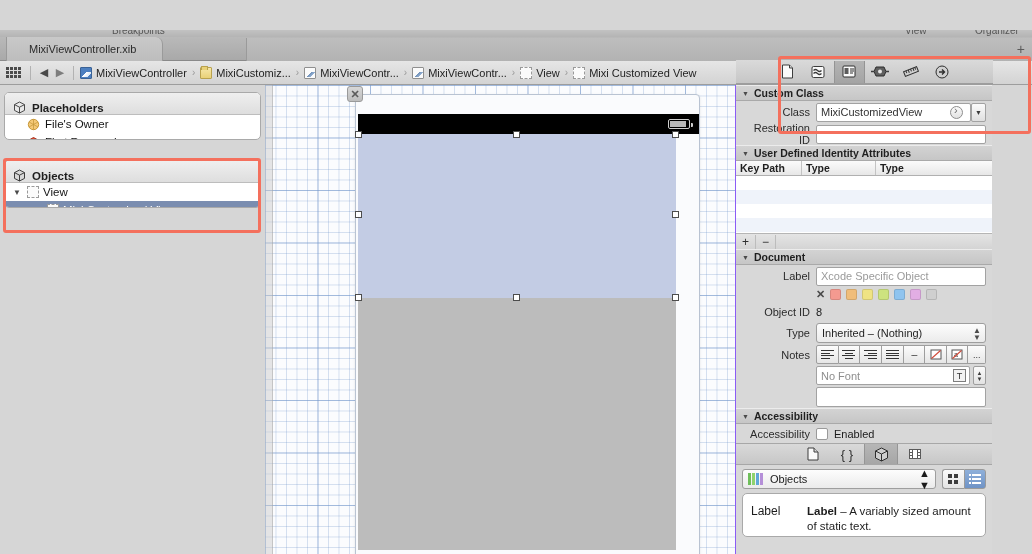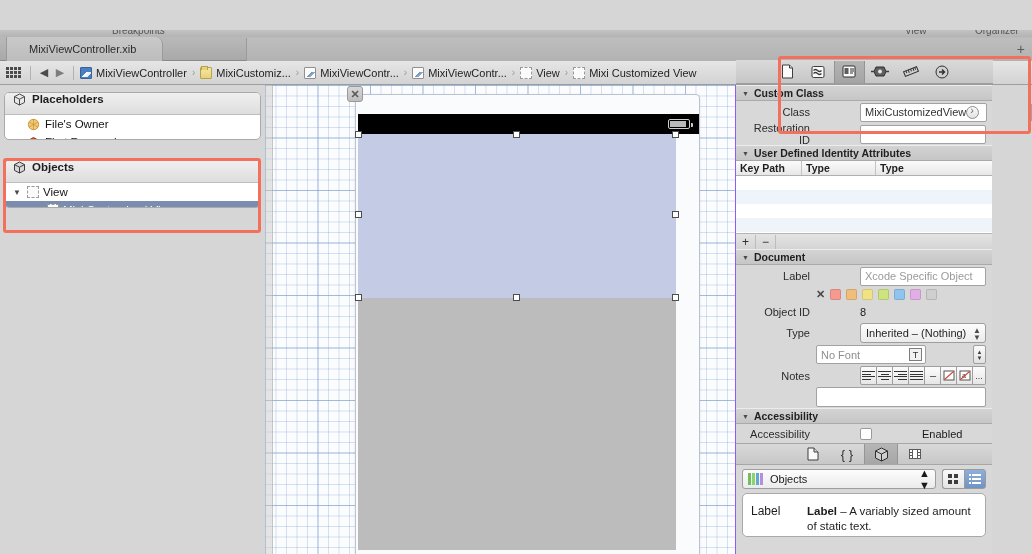--- a/index.html
+++ b/index.html
@@ -102,21 +102,21 @@
   }
   .panel {
     position: absolute; left: 4px; width: 257px;
     background: #ffffff;
     border: 1px solid #a9a9a9; border-radius: 5px;
     overflow: hidden;
   }
   #panel-placeholders { top: 7px; height: 48px; }
   #panel-objects { top: 75px; height: 48px; }
   .panel-head {
-    height: 22px; display: flex; align-items: flex-start; padding-left: 8px;
+    height: 22px; display: flex; align-items: flex-end; padding-left: 8px;
     background: linear-gradient(#efefef, #dedede);
     border-bottom: 1px solid #bdbdbd;
     font-weight: bold; font-size: 11.5px; color: #1e1e1e;
   }
   .ic-cube {
     width: 13px; height: 13px; margin-right: 6px; position: relative; flex:0 0 auto;
   }
   .ic-cube svg { display: block; }
   .row {
     height: 18px; display: flex; align-items: center; font-size: 11.5px; color: #141414;
@@ -212,21 +212,21 @@
   .itab.sel { background: linear-gradient(#b4b4b4, #a4a4a4); border-left:1px solid #949494; border-right:1px solid #949494; }
   .itab svg { display:block; }
 
   .sec-head {
     height: 16px; display: flex; align-items: center; padding-left: 6px;
     background: linear-gradient(#d3d3d3, #c6c6c6);
     border-top: 1px solid #ececec; border-bottom: 1px solid #a9a9a9;
     font-weight: bold; font-size: 10.5px; color: #1f1f1f;
   }
   .sec-head .tw { font-size: 7px; color: #4a4a4a; margin-right: 5px; }
-  .frow { display: flex; align-items: center; height: 22px; padding: 8px 6px; gap: 44px; }
+  .frow { display: flex; align-items: center; height: 22px; padding: 8px 6px; }
   .flabel { width: 74px; text-align: right; padding-right: 6px; font-size: 11px; color: #2b2b2b; flex:0 0 auto;}
   .ftext {
     flex: 1; height: 19px; background: #fff; border: 1px solid #a2a2a2;
     border-radius: 2px; font-size: 11px; color: #333;
     display:flex; align-items:center; padding: 0 4px;
   }
   .ftext.ph { color: #9a9a9a; }
   .circ-arrow {
     width: 13px; height: 13px; border-radius: 50%;
     border: 1px solid #8d8d8d; background: linear-gradient(#fafafa,#e2e2e2);
@@ -592,27 +592,20 @@
     <div class="frow" style="height:20px">
       <span class="flabel">Object ID</span>
       <span style="font-size:11px">8</span>
     </div>
     <div class="frow">
       <span class="flabel">Type</span>
       <span class="popup">
         <span>Inherited – (Nothing)</span>
         <span class="steps">▲<br>▼</span>
       </span>
-    </div>
-    <div class="frow" style="height:21px;padding-left:80px">
-      <span class="fontfield">
-        <span>No Font</span>
-        <span class="tbox">T</span>
-      </span>
-      <span class="stepper">▲<br>▼</span>
     </div>
     <div class="frow" style="height:21px">
       <span class="flabel">Notes</span>
       <span class="notes-bar">
         <span class="nb">
             <span class="align-ico">
               <i style="width:13px"></i>
               <i style="width:9px"></i>
               <i style="width:13px"></i>
               <i style="width:9px"></i>
@@ -655,20 +648,27 @@
           <svg width="12" height="11" viewBox="0 0 12 11">
               <rect x="1" y="1" width="10" height="9" fill="#fff" stroke="#555"></rect>
               <text x="3" y="8" font-size="7" fill="#333" font-family="Liberation Sans">a</text>
               <path d="M1.5 9.5 L10.5 1.5" stroke="#d24b3a" stroke-width="1.2"></path>
             </svg>
         </span>
         <span class="nb" style="flex:.8">
             <span style="font-size:9px;color:#333">...</span>
           </span>
       </span>
+    </div>
+    <div class="frow" style="height:21px;padding-left:80px">
+      <span class="fontfield">
+        <span>No Font</span>
+        <span class="tbox">T</span>
+      </span>
+      <span class="stepper">▲<br>▼</span>
     </div>
     <div class="frow" style="height:22px;padding-left:80px">
       <span class="ftext" style="height:20px"></span>
     </div>
 
     <div class="sec-head">
       <span class="tw">▼</span>
       <span>Accessibility</span>
     </div>
     <div class="frow" style="height:19px">

